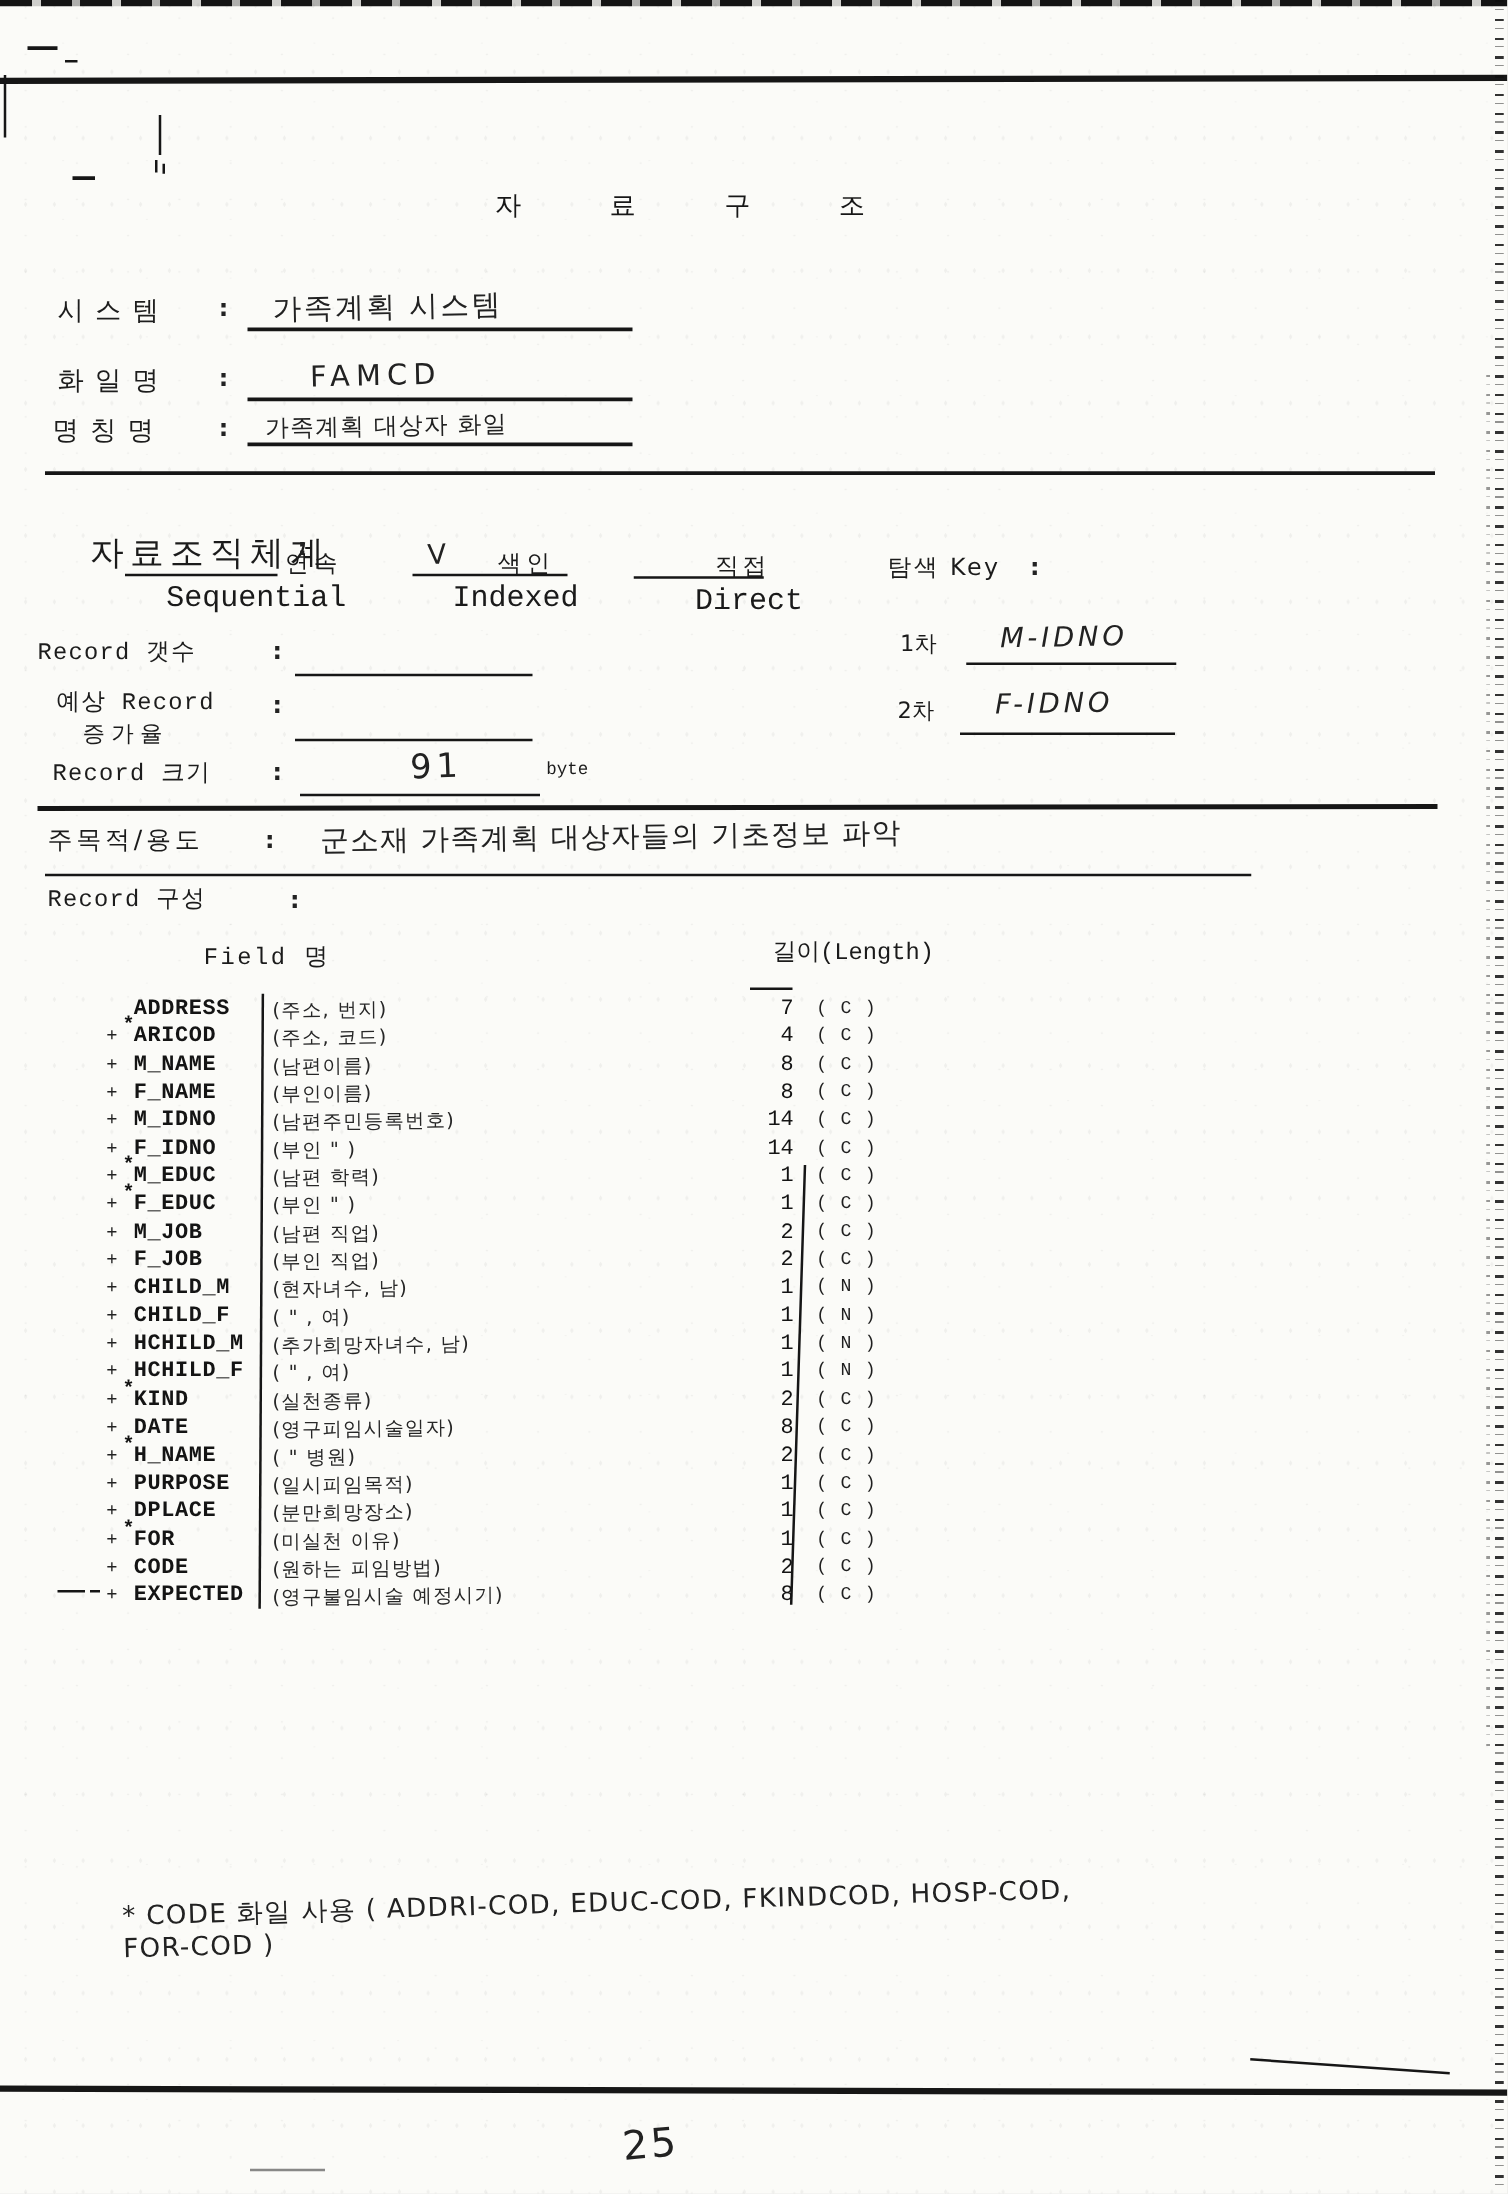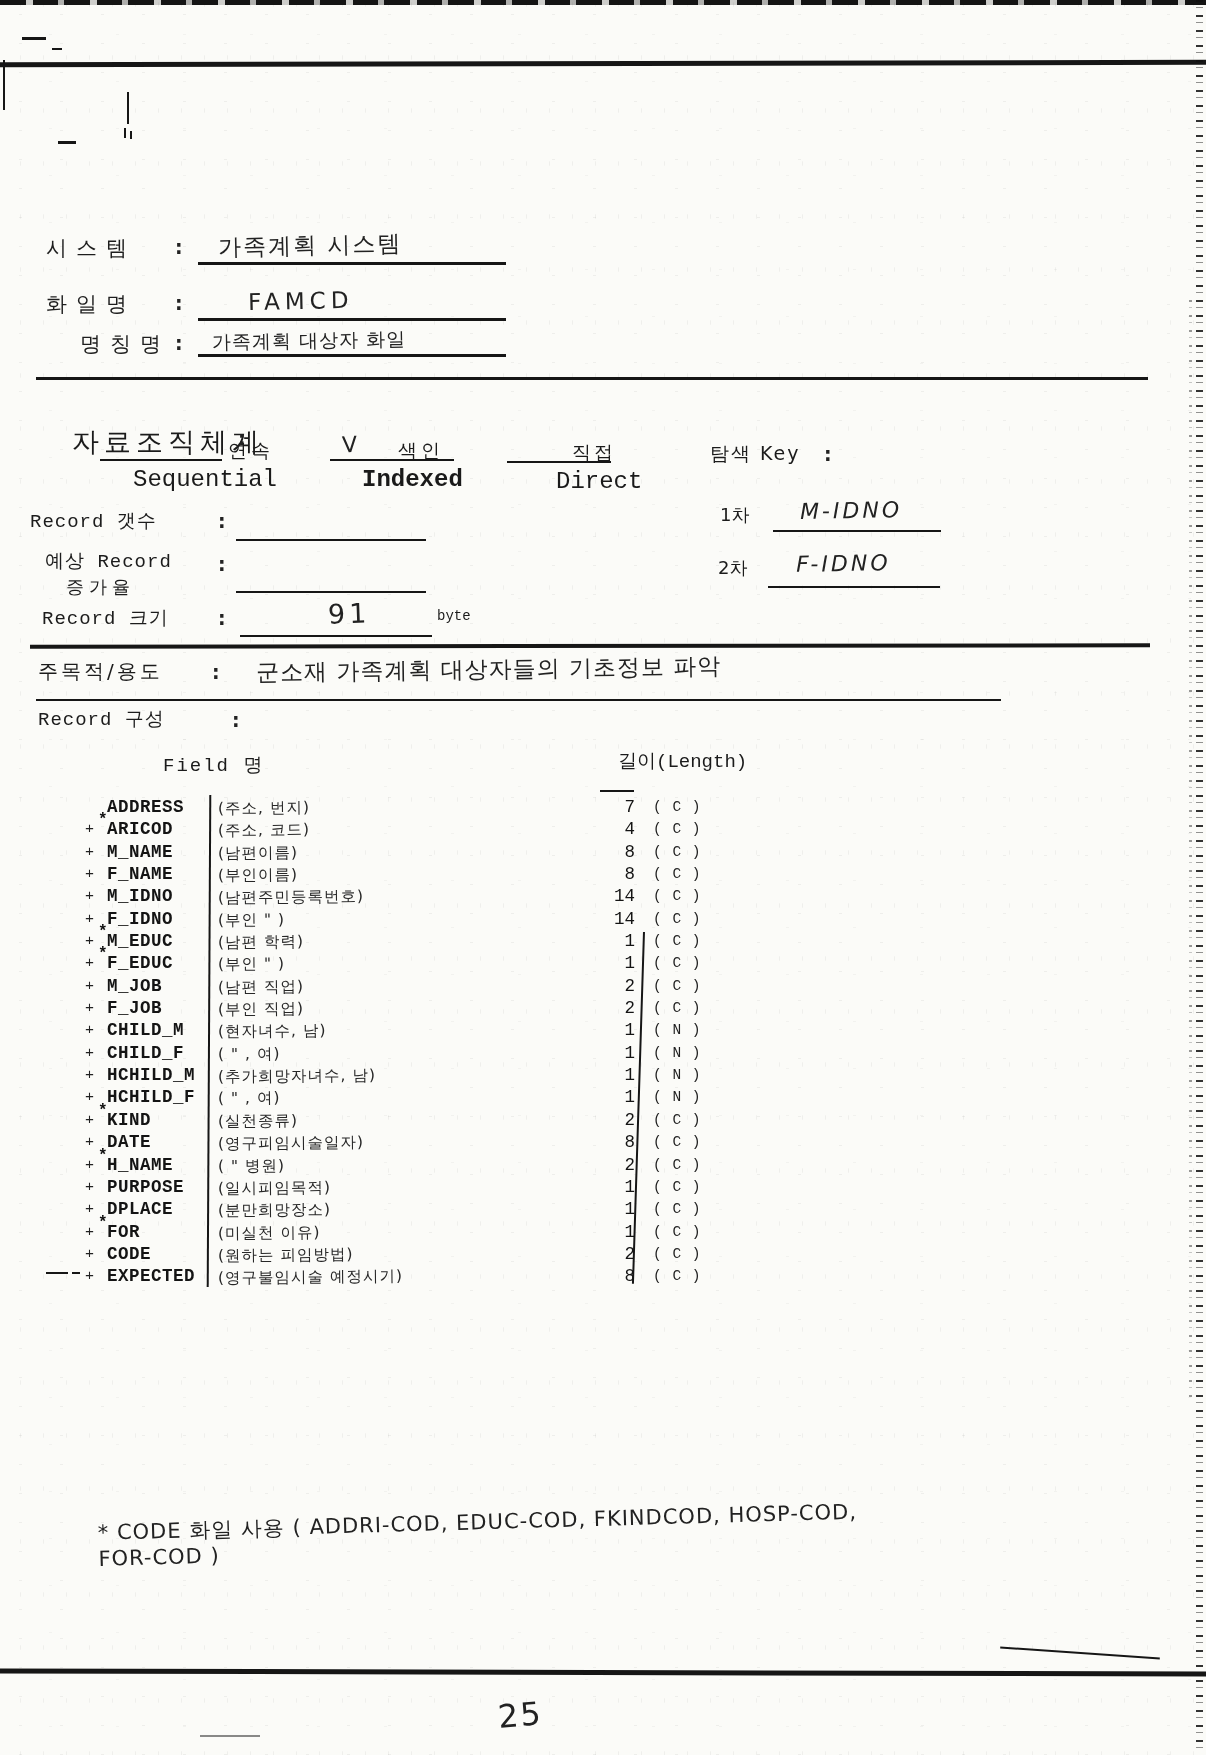--- a/index.html
+++ b/index.html
@@ -55,49 +55,50 @@
   <div class="abs dotted-edge" style="left:1196px;top:0;width:7px;height:1755px;"></div>
   <div class="abs dotted-edge" style="left:1189px;top:300px;width:3px;height:1100px;opacity:.5;"></div>
   <div class="abs line" style="left:22px;top:37px;width:24px;height:3px;"></div>
   <div class="abs line" style="left:52px;top:48px;width:10px;height:2px;"></div>
   <div class="abs line" style="left:127px;top:92px;width:2px;height:32px;"></div>
   <div class="abs line" style="left:124px;top:128px;width:2px;height:10px;"></div>
   <div class="abs line" style="left:130px;top:131px;width:2px;height:8px;"></div>
   <div class="abs line" style="left:58px;top:141px;width:18px;height:2.5px;"></div>
   <div class="abs line" style="left:3px;top:60px;width:2px;height:50px;"></div>
 
+  <div class="abs title ko" style="left:396px;top:150px;">자 료 구 조</div>
 
   <div class="abs flabel ko" style="left:46px;top:234px;text-align:center;">시스템</div>
   <div class="abs colon" style="left:175px;top:236px;">:</div>
   <div class="abs hw hwv" style="left:218px;top:230px;">가족계획 시스템</div>
   <div class="abs line" style="left:198px;top:262px;width:308px;height:2.5px;"></div>
 
   <div class="abs flabel ko" style="left:46px;top:290px;">화일명</div>
   <div class="abs colon" style="left:175px;top:292px;">:</div>
   <div class="abs hw hwv" style="left:248px;top:288px;letter-spacing:5px;">FAMCD</div>
   <div class="abs line" style="left:198px;top:318px;width:308px;height:2.5px;"></div>
 
-  <div class="abs flabel ko" style="left:42px;top:330px;margin-left:38px;">명칭명</div>
+  <div class="abs flabel ko" style="left:42px;top:330px;">명칭명</div>
   <div class="abs colon" style="left:175px;top:332px;">:</div>
   <div class="abs hw" style="left:212px;top:328px;font-size:19px;letter-spacing:1px;transform:rotate(-1deg);">가족계획 대상자 화일</div>
   <div class="abs line" style="left:198px;top:354px;width:308px;height:2.5px;"></div>
 
   <div class="abs line" style="left:36px;top:377px;width:1112px;height:2.5px;"></div>
 
   <div class="abs ko" style="left:44px;top:424px;font-size:27px;letter-spacing:5px;margin-left:28px;">자료조직체계</div>
   <div class="abs colon" style="left:238px;top:427px;">:</div>
 
   <div class="abs line" style="left:100px;top:459px;width:122px;height:2px;"></div>
   <div class="abs ko" style="left:228px;top:438px;font-size:19px;letter-spacing:4px;">연속</div>
   <div class="abs mono small-en" style="left:133px;top:466px;">Sequential</div>
 
   <div class="abs hw" style="left:342px;top:432px;font-size:22px;transform:rotate(-3deg);">V</div>
   <div class="abs line" style="left:330px;top:459px;width:124px;height:2px;"></div>
   <div class="abs ko" style="left:398px;top:438px;font-size:19px;letter-spacing:4px;">색인</div>
-  <div class="abs mono small-en" style="left:362px;top:466px;font-weight:bold;">Indexed</div>
+  <div class="abs mono small-en" style="left:362px;top:466px;">Indexed</div>
 
   <div class="abs line" style="left:507px;top:461px;width:104px;height:2px;"></div>
   <div class="abs ko" style="left:572px;top:440px;font-size:19px;letter-spacing:3px;">직접</div>
   <div class="abs mono small-en" style="left:556px;top:468px;">Direct</div>
 
   <div class="abs ko" style="left:710px;top:441px;font-size:19px;letter-spacing:2px;">탐색 Key</div>
   <div class="abs colon" style="left:824px;top:443px;">:</div>
 
   <div class="abs mono reclabel" style="left:30px;top:508px;">Record 갯수</div>
   <div class="abs colon" style="left:218px;top:510px;">:</div>

